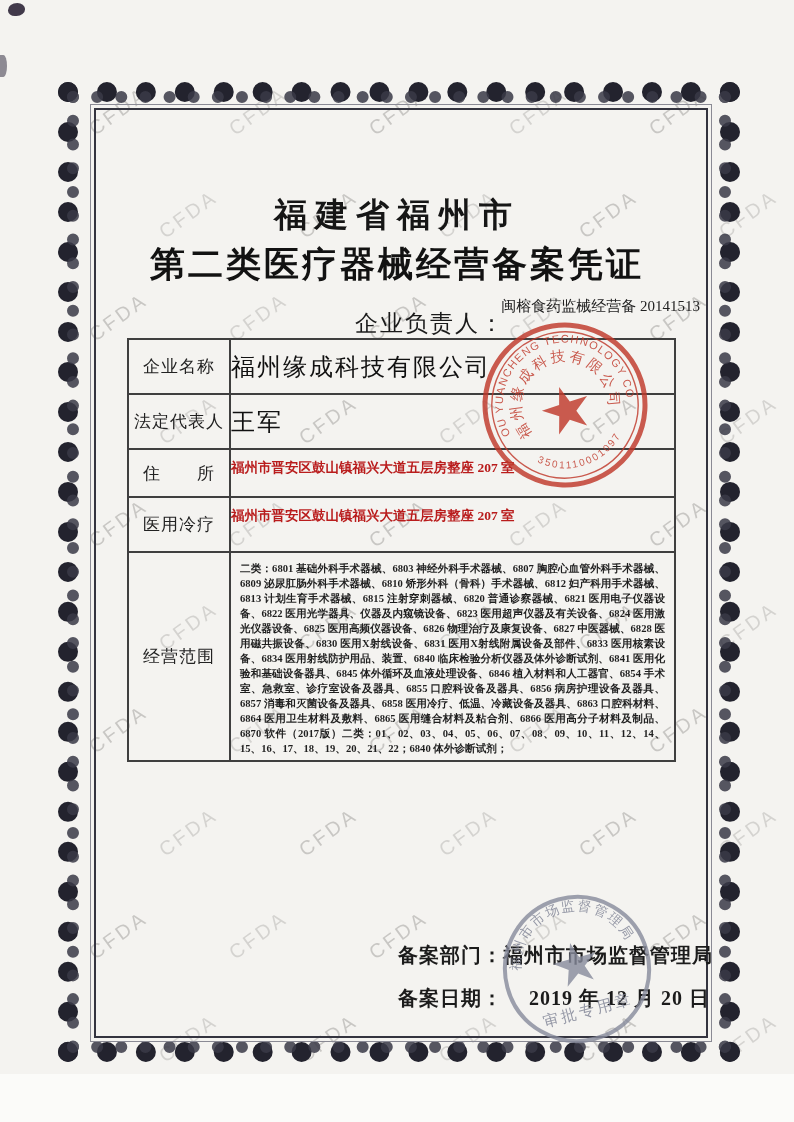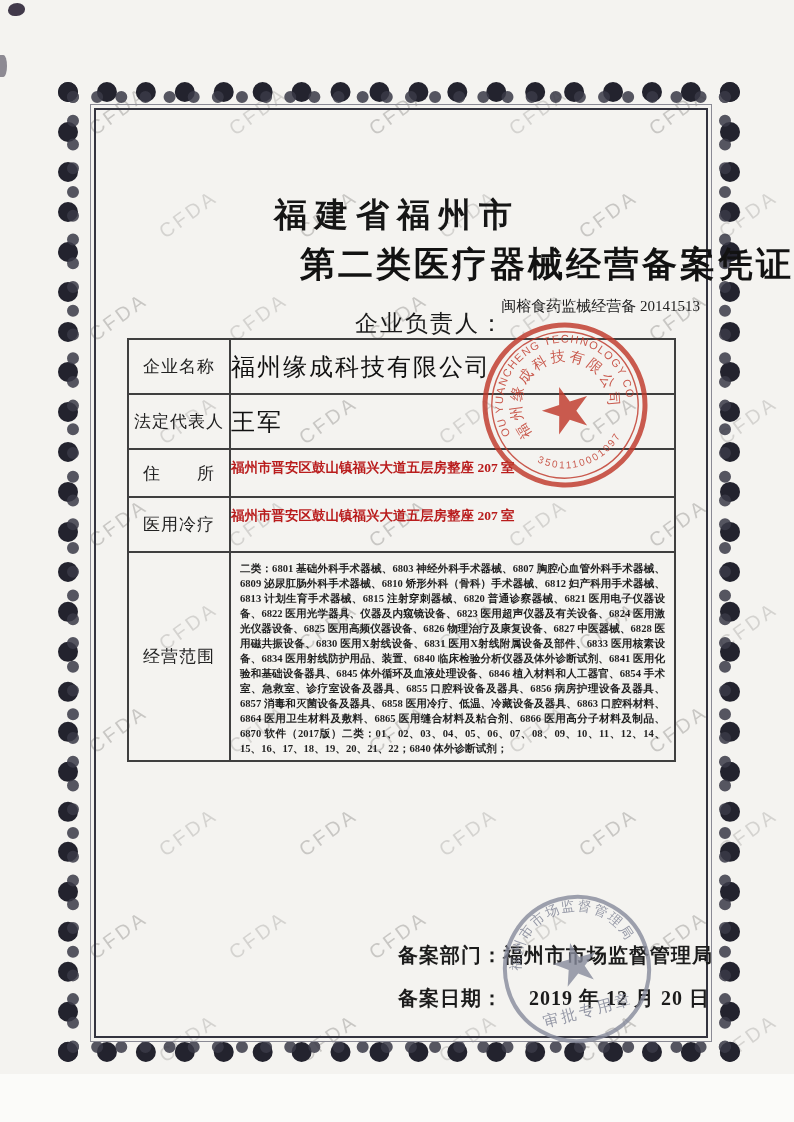--- a/index.html
+++ b/index.html
@@ -23,21 +23,21 @@
          border:2px solid #34343f;outline:1px solid #8a8a94;outline-offset:3px;
          background:transparent;}
   
   #wmlayer{left:0;top:0;width:794px;height:1122px;pointer-events:none;}
   .wm{position:absolute;font-family:"Liberation Sans",sans-serif;
       font-size:20px;letter-spacing:3px;color:#aaa8a5;opacity:.55;
       transform:rotate(-36deg);user-select:none;}
   
   .title1{left:0;right:0;top:193px;text-align:center;font-size:33px;font-weight:600;
           letter-spacing:8px;color:#161616;}
-  .title2{left:0;right:0;top:241px;text-align:right;font-size:35px;font-weight:700;
+  .title2{left:0;right:0;top:241px;text-align:center;font-size:35px;font-weight:700;
           letter-spacing:3px;color:#121212;}
   .filing-no{right:94px;top:297px;font-size:15px;font-weight:400;color:#222;}
   .filing-label{left:355px;top:308px;font-size:23px;letter-spacing:2px;color:#1a1a1a;}
   
   table.cert{position:absolute;left:127px;top:338px;width:549px;border-collapse:collapse;
              table-layout:fixed;}
   table.cert td{border:2px solid #3f3f3f;padding:0;vertical-align:middle;}
   td.lbl{width:100px;text-align:center;font-size:17px;letter-spacing:1px;color:#222;}
   td.val{padding-left:10px;}
   .v-big{font-size:24px;letter-spacing:2px;color:#111;}

